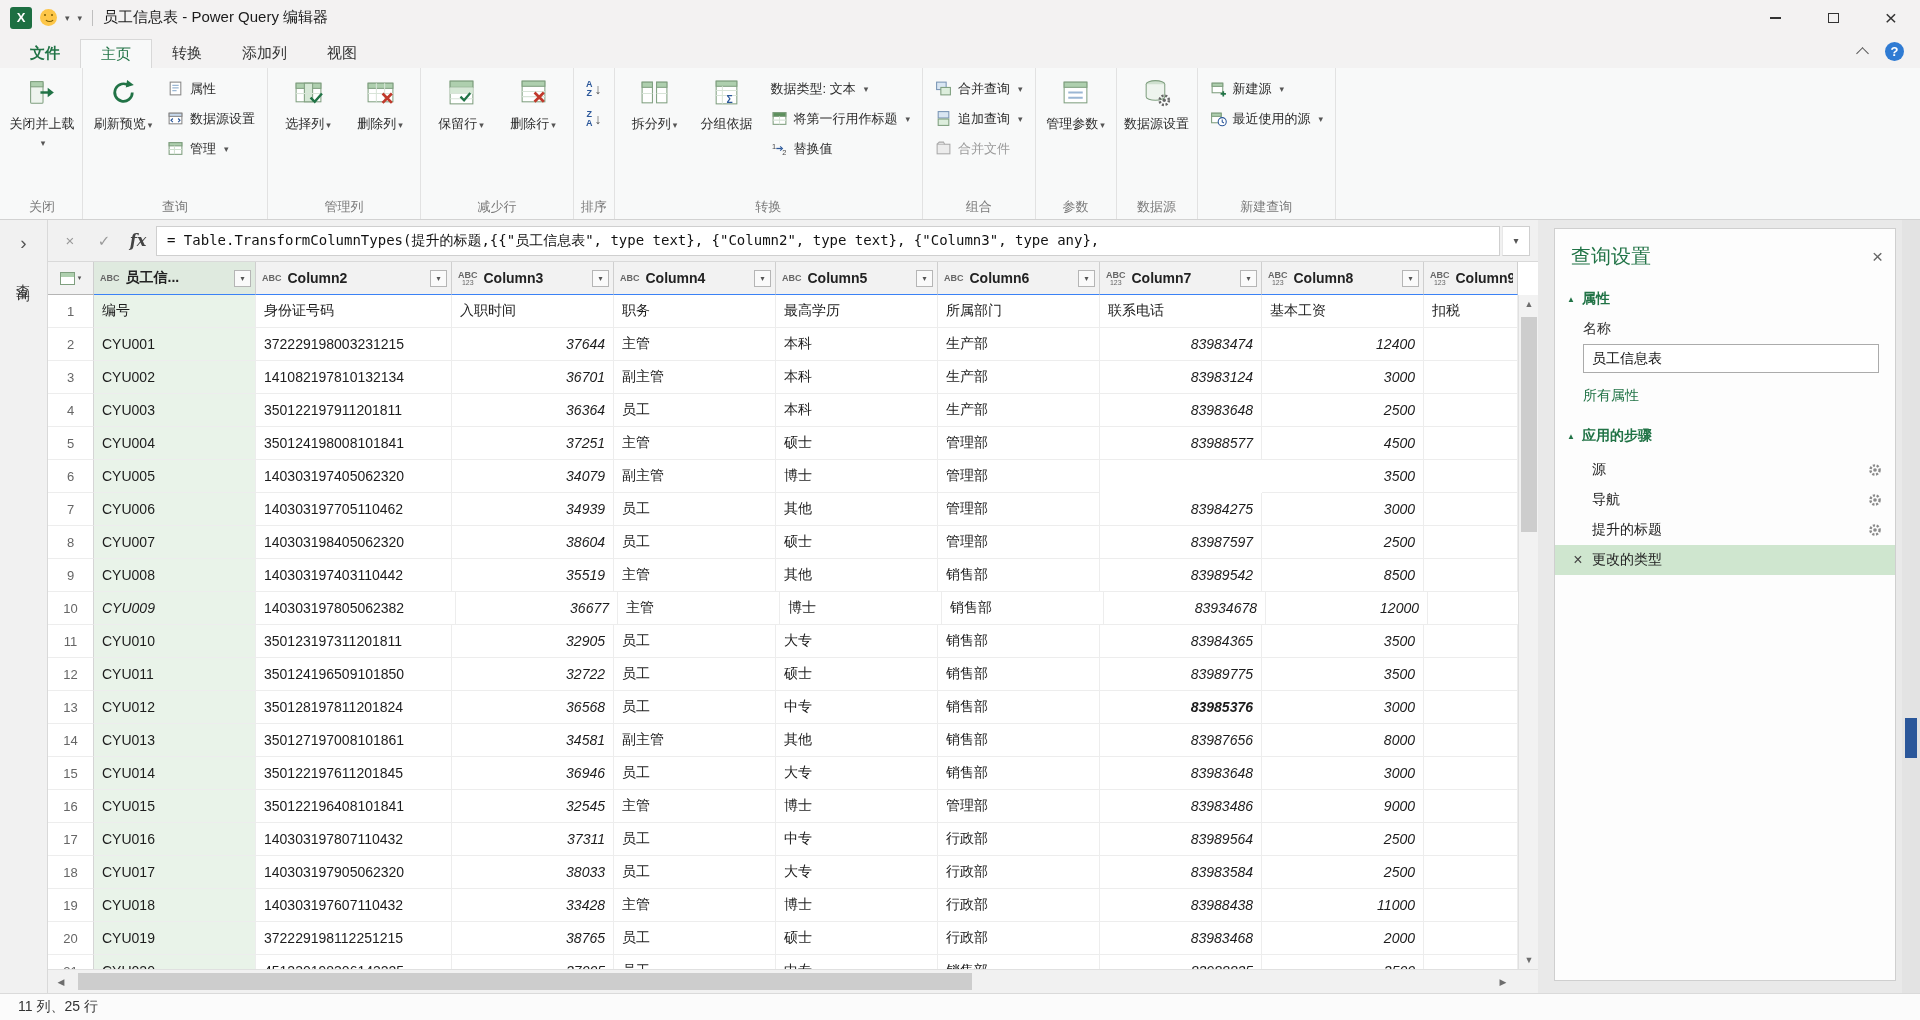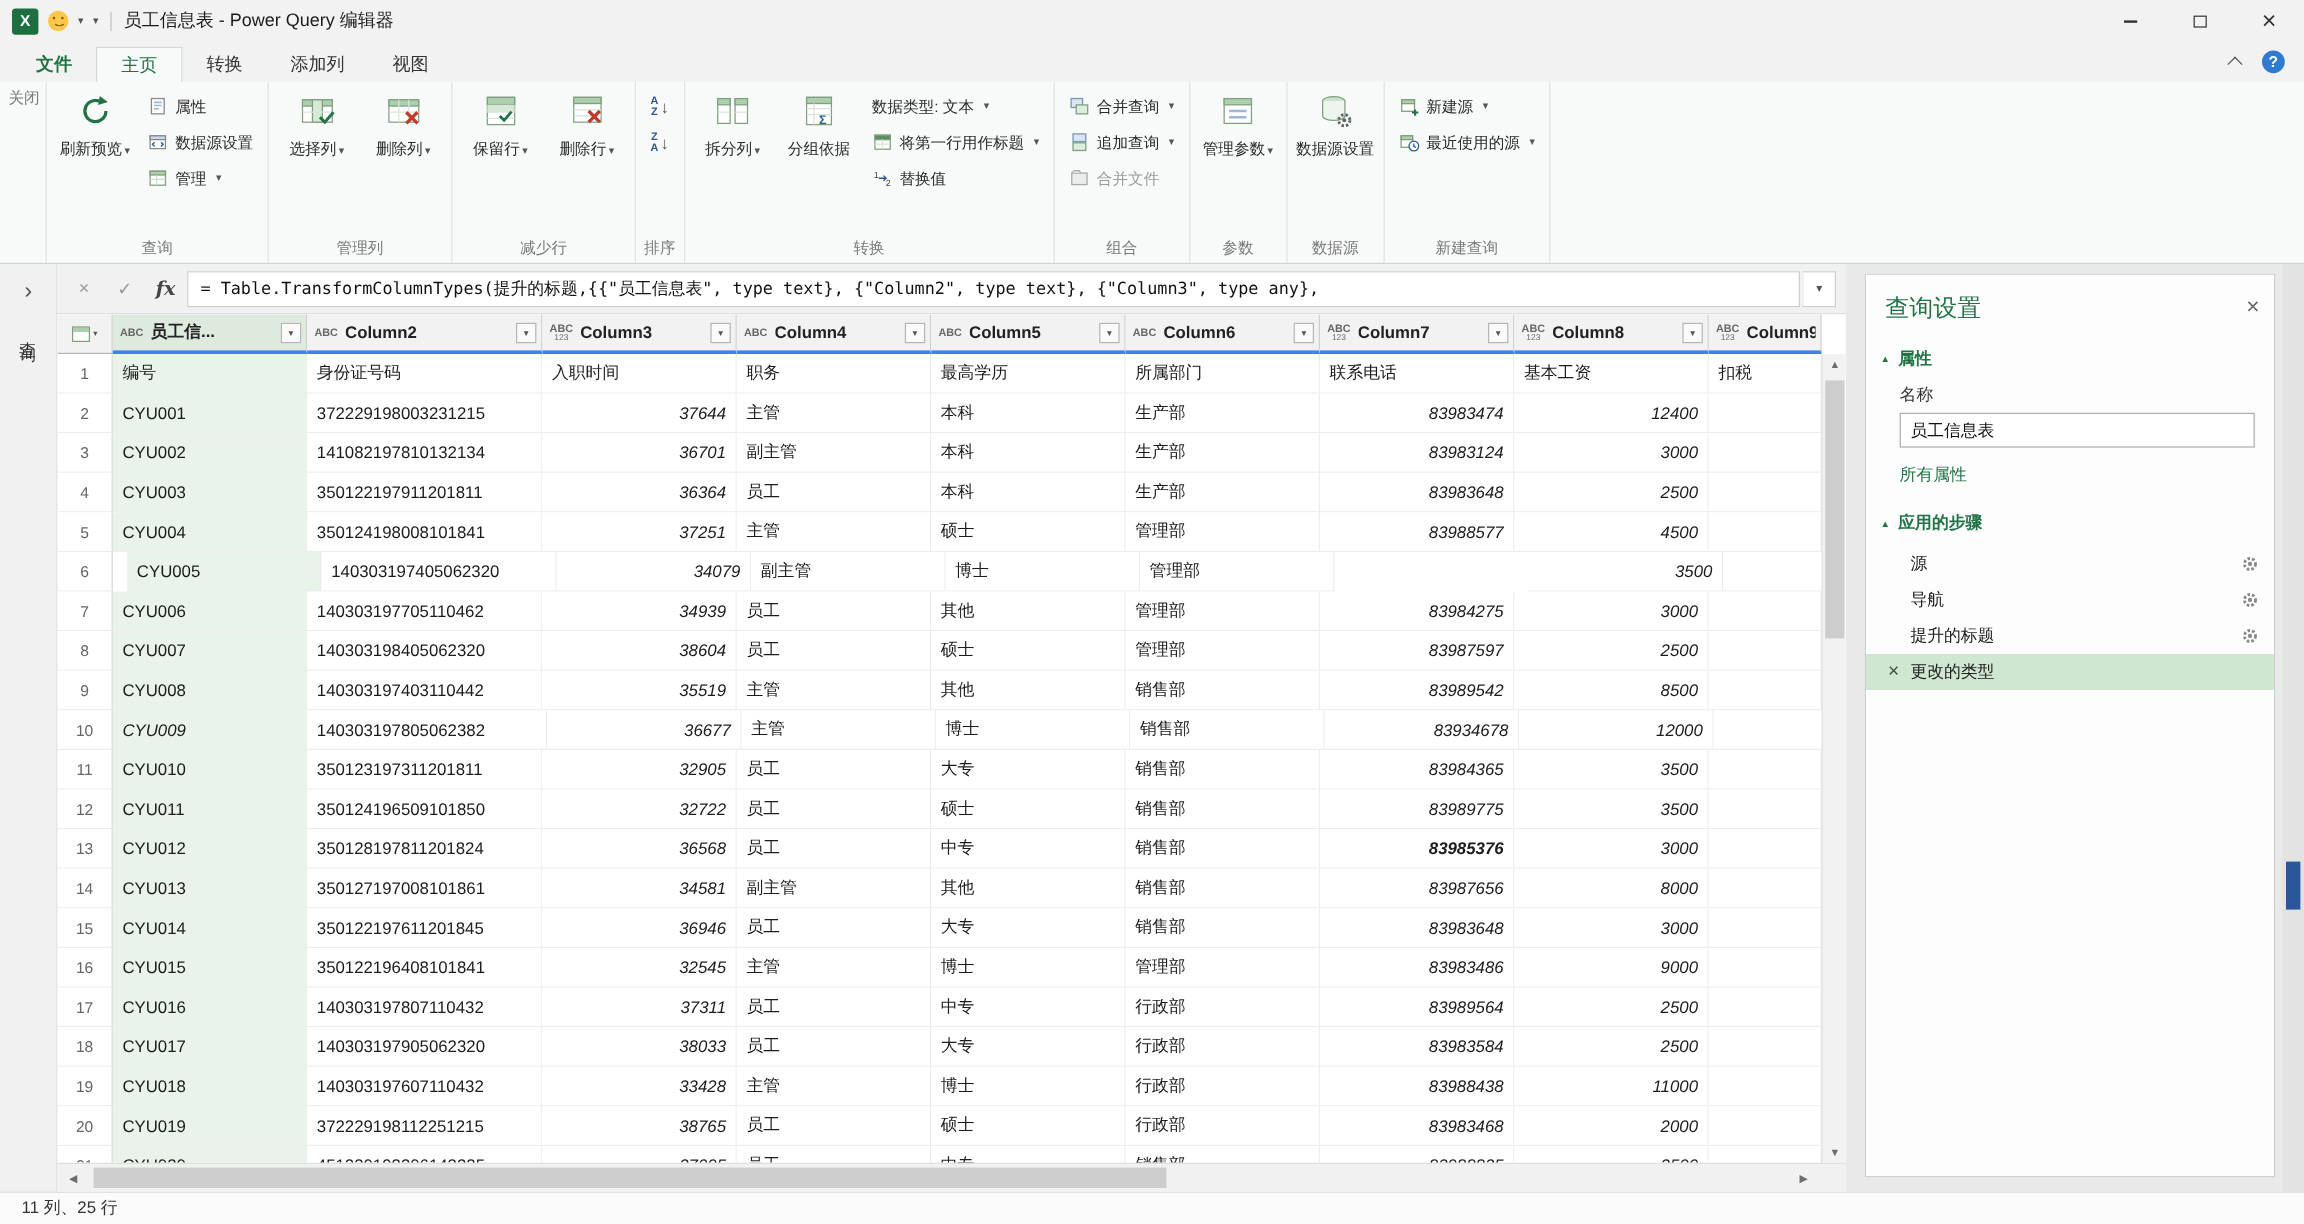--- a/index.html
+++ b/index.html
@@ -62,21 +62,21 @@
 .fbtn.fx{font-family:"DejaVu Serif","Liberation Serif",serif;font-style:italic;font-weight:bold;color:#444;font-size:16px;}
 .formula-input{flex:1;height:30px;background:#fff;border:1px solid #cfcfcf;display:flex;align-items:center;padding:0 10px;font-family:"DejaVu Sans Mono","Liberation Mono",monospace;font-size:14px;color:#111;white-space:nowrap;overflow:hidden;}
 .formula-expand{width:28px;height:30px;background:#fff;border:1px solid #cfcfcf;border-left:1px solid #e8e8e8;display:flex;align-items:center;justify-content:center;color:#555;font-size:10px;}
 
 
 .grid-area{flex:1;position:relative;overflow:hidden;background:#fff;min-height:0;}
 .grid-header{display:flex;height:33px;}
 .corner{width:46px;flex:0 0 auto;display:flex;align-items:center;justify-content:center;gap:3px;background:#f2f2f2;border-right:1px solid #cfcfcf;border-bottom:1px solid #b5b5b5;}
 .corner-ico{width:15px;height:13px;border:1px solid #7f9f7f;background:linear-gradient(#aecfae 0 4px,#ffffff 4px);display:inline-block;}
 .corner-caret{font-size:7px;color:#555;}
-.hcell{flex:0 0 auto;display:flex;align-items:center;background:#f2f2f2;border-right:1px solid #cfcfcf;border-bottom:3px solid #3b82f6;padding:0 4px 0 6px;gap:6px;font-weight:bold;color:#222;overflow:hidden;min-width:0;}
+.hcell{flex:0 0 auto;display:flex;align-items:center;background:#f2f2f2;border-right:1px solid #cfcfcf;border-bottom:1px solid #3b82f6;padding:0 4px 0 6px;gap:6px;font-weight:bold;color:#222;overflow:hidden;min-width:0;}
 .hcell.sel{background:#dfeadf;}
 .type-ico{display:flex;flex-direction:column;align-items:center;line-height:1;color:#666;flex:0 0 auto;}
 .abc{font-size:9px;font-weight:bold;}
 .n123{font-size:7px;margin-top:-1px;font-weight:normal;}
 .hname{flex:1;overflow:hidden;white-space:nowrap;font-size:14px;text-align:left;}
 .filter-btn{width:17px;height:17px;border:1px solid #b5b5b5;background:#fafafa;color:#555;font-size:8px;display:flex;align-items:center;justify-content:center;flex:0 0 auto;}
 .grid-body{overflow:hidden;}
 .grow{display:flex;height:33px;}
 .rnum{width:46px;flex:0 0 auto;display:flex;align-items:center;justify-content:center;color:#666;border-right:1px solid #d5d5d5;border-bottom:1px solid #ededed;font-size:13px;background:#fff;}
 .cell{flex:0 0 auto;display:flex;align-items:center;padding:0 8px;border-right:1px solid #ededed;border-bottom:1px solid #ededed;font-size:14px;color:#1c1c1c;white-space:nowrap;overflow:hidden;background:#fff;}
@@ -152,20 +152,33 @@
     <div class="tab">视图</div>
     <div class="tabs-right">
       <span class="chev-up"></span>
       <span class="help-circle">?</span>
     </div>
   </div>
 
   <div class="ribbon">
 
     <div class="rgroup">
+      <div class="gitems">
+        <button class="bigbtn">
+          <span>
+            <svg class="svgi" viewBox="0 0 30 30">
+                <rect x="3.5" y="4.5" width="12" height="21" rx="1" fill="#eef4ee" stroke="#7f9f7f"></rect>
+                <rect x="3.5" y="4.5" width="12" height="5" fill="#aecfae" stroke="#7f9f7f"></rect>
+                <path d="M13 15h10" stroke="#217346" stroke-width="2.4" fill="none"></path>
+                <path d="M20 10.5L26 15l-6 4.5z" fill="#217346"></path>
+              </svg>
+          </span>
+          <span class="blabel"><span>关闭并上载</span><span class="caret">▾</span></span>
+        </button>
+      </div>
       <div class="glabel">关闭</div>
     </div>
 
     <div class="rgroup">
       <div class="gitems">
         <button class="bigbtn">
           <span>
             <svg class="svgi" viewBox="0 0 30 30">
                 <path d="M23.5 15a8.5 8.5 0 1 1-3.2-6.6" fill="none" stroke="#217346" stroke-width="2.6"></path>
                 <path d="M18.5 3l6.5 4.8-7.8 2.4z" fill="#217346"></path>
@@ -594,21 +607,21 @@
               <div class="cell num" style="width: 162px;">37251</div>
               <div class="cell" style="width: 162px;">主管</div>
               <div class="cell" style="width: 162px;">硕士</div>
               <div class="cell" style="width: 162px;">管理部</div>
               <div class="cell num" style="width: 162px;">83988577</div>
               <div class="cell num" style="width: 162px;">4500</div>
               <div class="cell" style="width: 94px;"></div>
             </div>
             <div class="grow">
               <div class="rnum">6</div>
-              <div class="cell sel" style="width: 162px; margin-left: 12px;">CYU005</div>
+              <div class="cell sel" style="width: 162px;">CYU005</div>
               <div class="cell" style="width: 196px;">140303197405062320</div>
               <div class="cell num" style="width: 162px;">34079</div>
               <div class="cell" style="width: 162px;">副主管</div>
               <div class="cell" style="width: 162px;">博士</div>
               <div class="cell" style="width: 162px;">管理部</div>
               <div class="cell num" style="width: 162px; margin-top: 36px;">83984869</div>
               <div class="cell num" style="width: 162px;">3500</div>
               <div class="cell" style="width: 94px;"></div>
             </div>
             <div class="grow">

